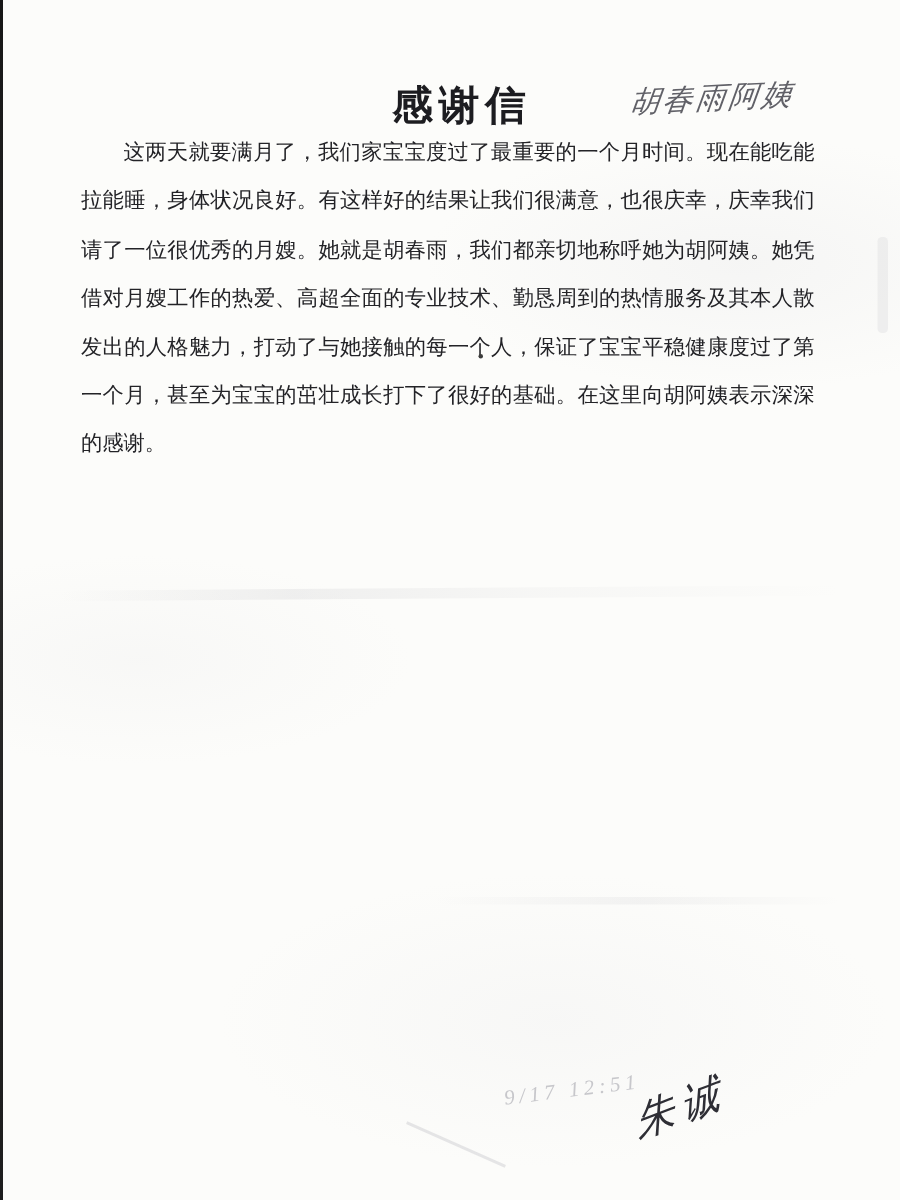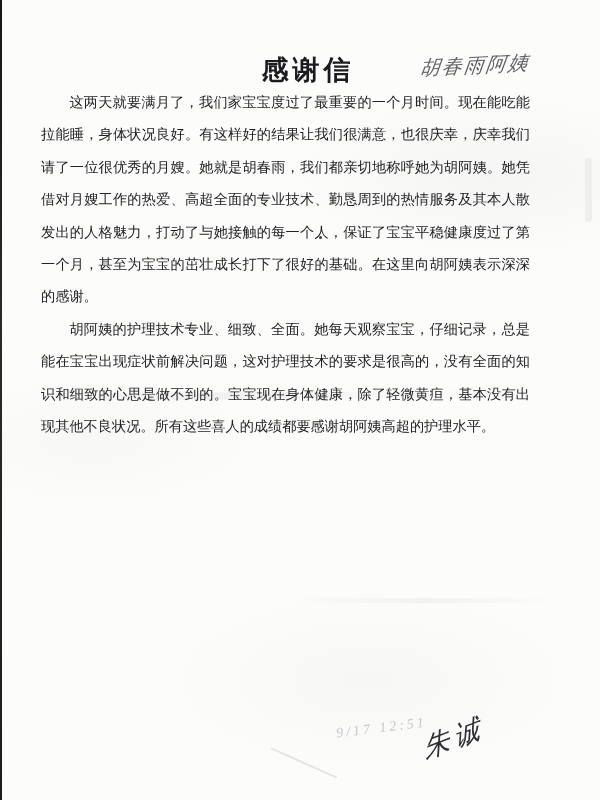--- a/index.html
+++ b/index.html
@@ -27,21 +27,21 @@
     color: #1c1c20;
   }
   .annotation {
     position: absolute; left: 420px; top: 52px;
     font-size: 20px; font-style: italic; letter-spacing: 2px;
     color: #47474f; opacity: 0.85;
     transform: rotate(-3deg) skewX(-10deg);
     white-space: nowrap;
   }
   .body {
-    position: absolute; left: 41px; top: 86px; width: 489px;
+    position: absolute; left: 54px; top: 86px; width: 489px;
     font-size: 14.2px; line-height: 32.4px;
     color: #232327; text-align: justify;
   }
   .body p { margin: 0; text-indent: 2em; }
   .faint-note {
     position: absolute; left: 336px; top: 720px;
     font-size: 14px; font-style: italic; letter-spacing: 3px;
     color: #c7c7cb;
     transform: rotate(-7deg);
     white-space: nowrap;
@@ -89,20 +89,19 @@
   <div class="smudge smudge-2"></div>
   <div class="smudge smudge-3"></div>
   <div class="smudge smudge-4"></div>
 
   <h1 class="title">感谢信</h1>
 
   <div class="annotation">胡春雨阿姨</div>
 
   <div class="body">
       <p>这两天就要满月了，我们家宝宝度过了最重要的一个月时间。现在能吃能拉能睡，身体状况良好。有这样好的结果让我们很满意，也很庆幸，庆幸我们请了一位很优秀的月嫂。她就是胡春雨，我们都亲切地称呼她为胡阿姨。她凭借对月嫂工作的热爱、高超全面的专业技术、勤恳周到的热情服务及其本人散发出的人格魅力，打动了与她接触的每一个人，保证了宝宝平稳健康度过了第一个月，甚至为宝宝的茁壮成长打下了很好的基础。在这里向胡阿姨表示深深的感谢。</p>
-      <p>胡阿姨的护理技术专业、细致、全面。她每天观察宝宝，仔细记录，总是能在宝宝出现症状前解决问题，这对护理技术的要求是很高的，没有全面的知识和细致的心思是做不到的。宝宝现在身体健康，除了轻微黄疸，基本没有出现其他不良状况。所有这些喜人的成绩都要感谢胡阿姨高超的护理水平。</p>
     </div>
 
   <div class="ink-speck"></div>
 
   <div class="faint-note">9/17 12:51</div>
   <div class="signature">朱诚</div>
 </div>
 
 </body></html>

